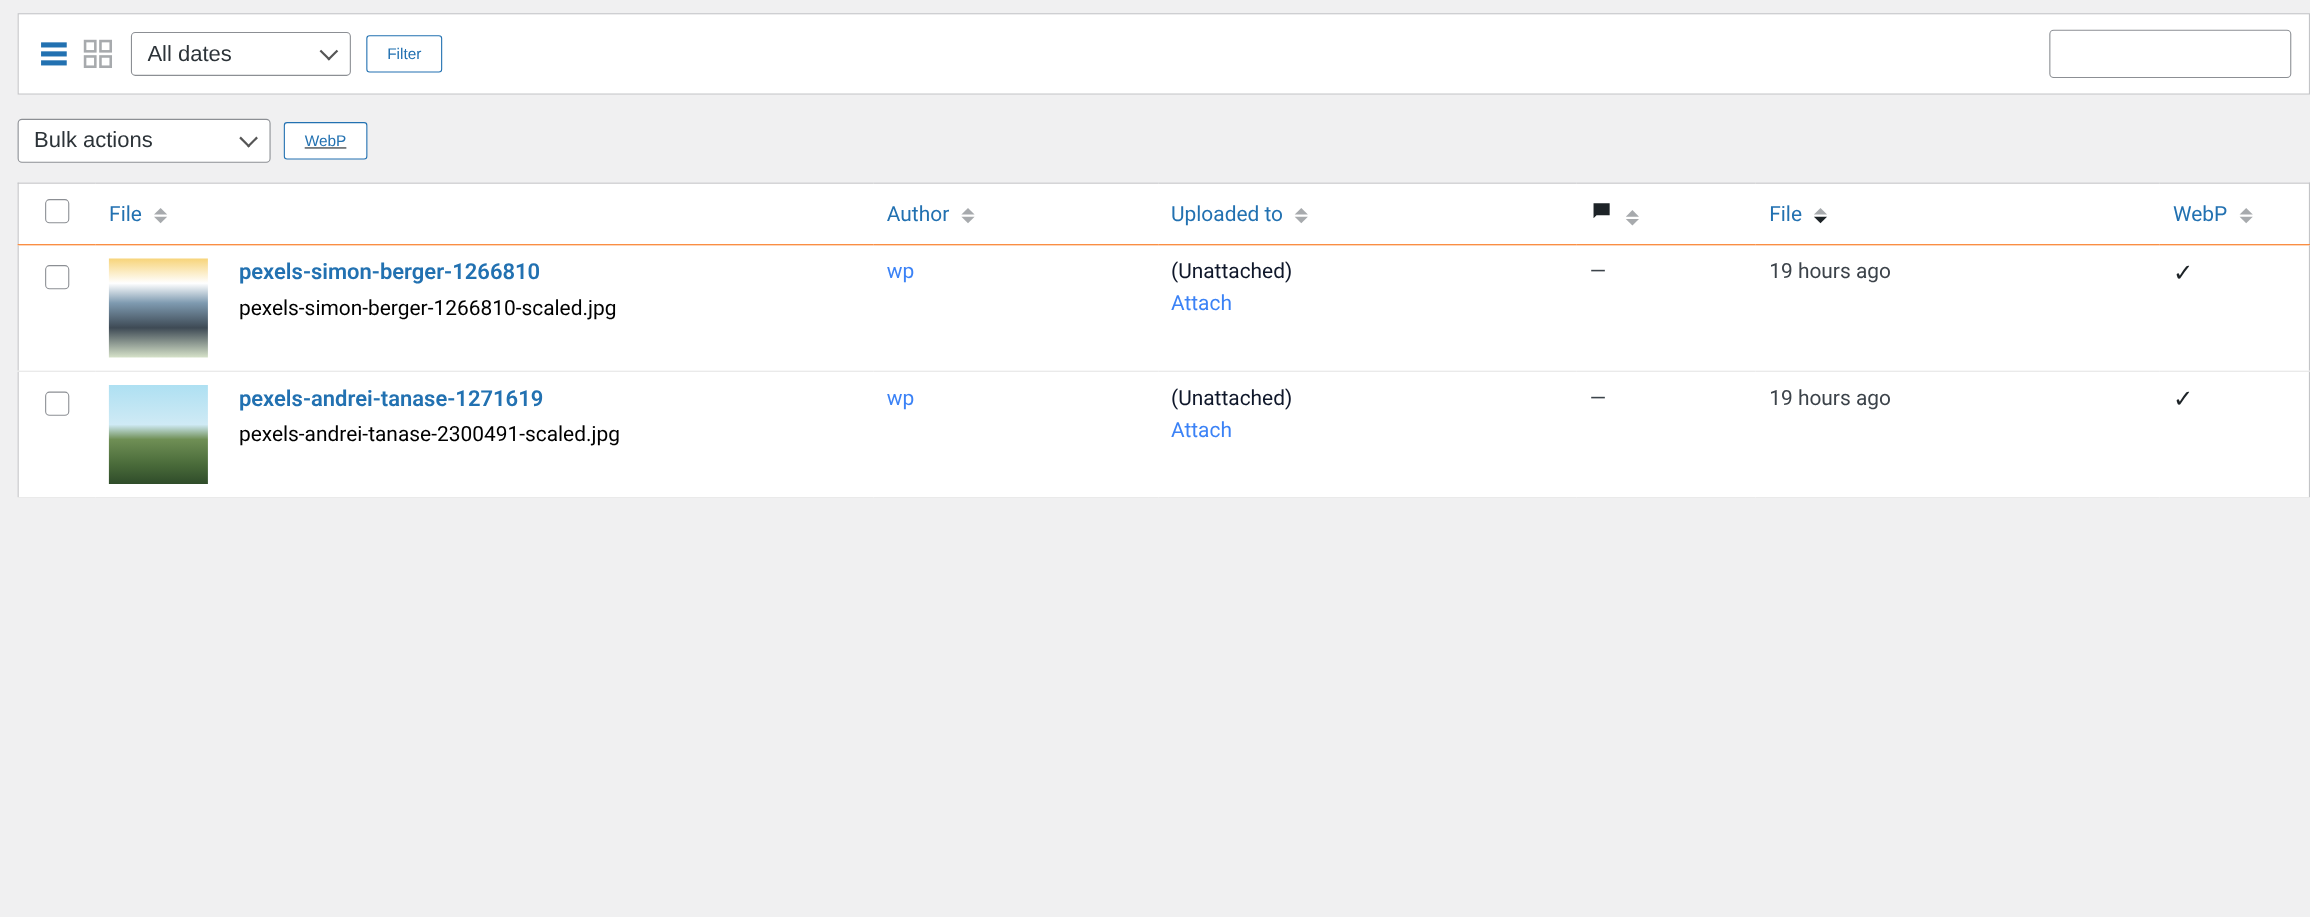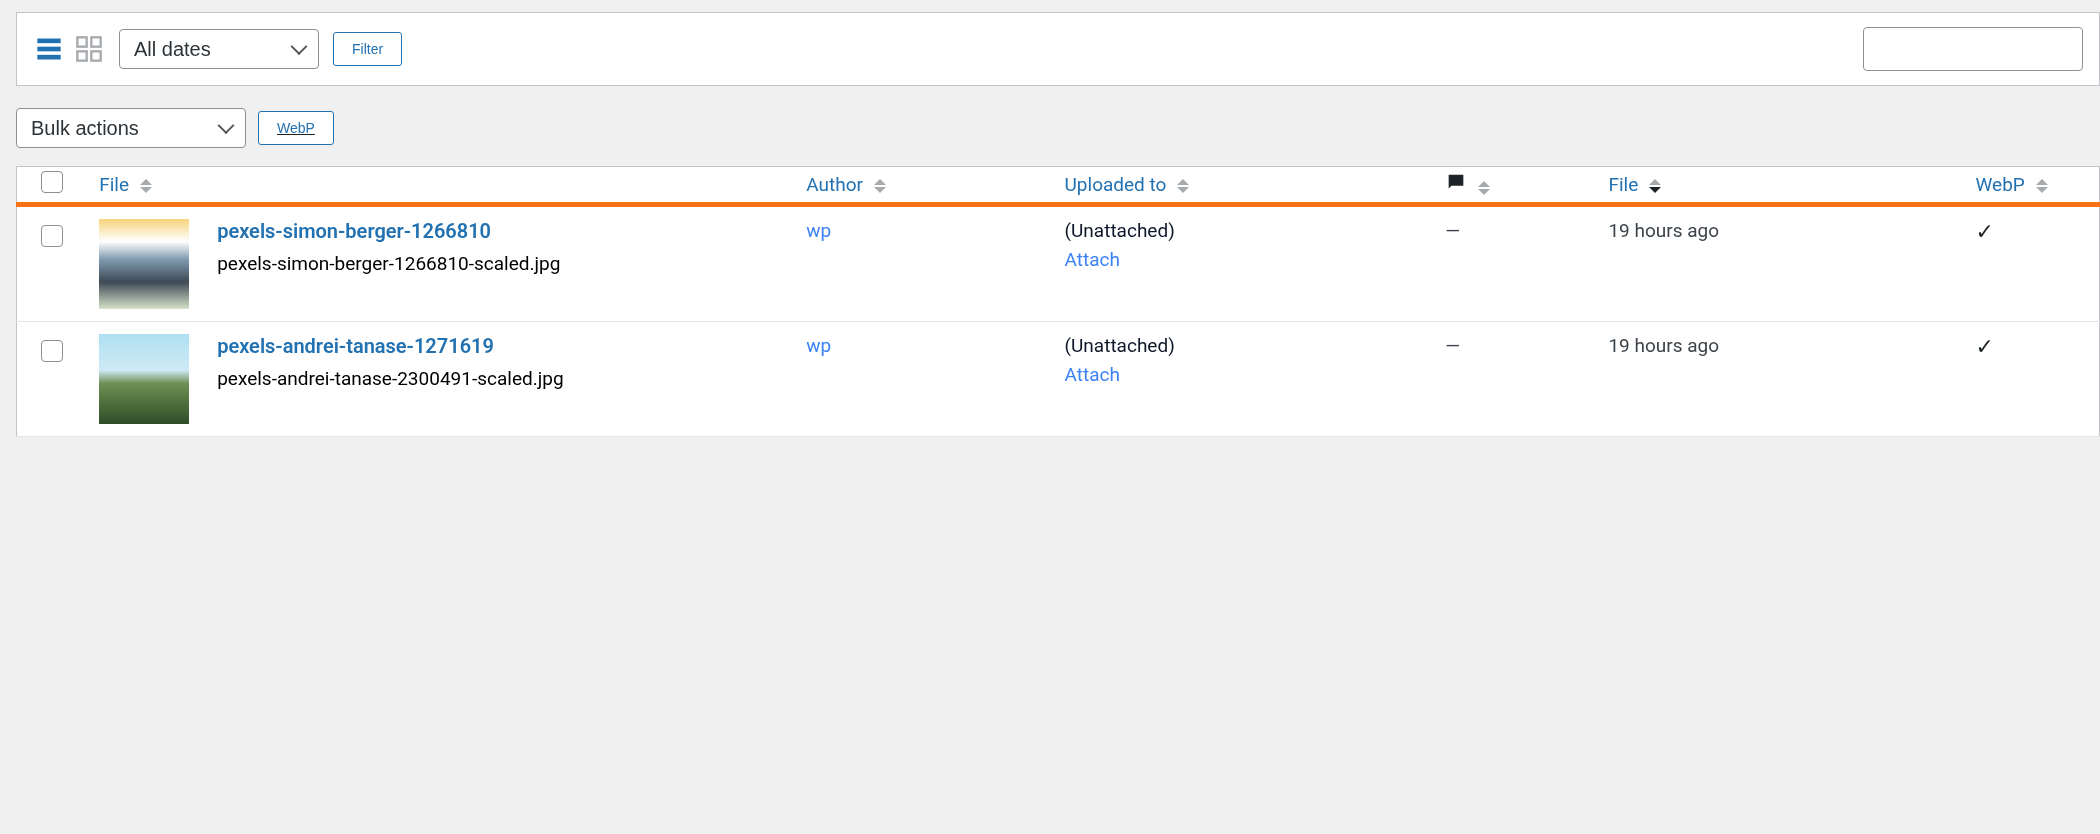--- a/index.html
+++ b/index.html
@@ -85,22 +85,22 @@
   table.media-table {
     width: 100%;
     background: #fff;
     border: 1px solid #c3c4c7;
     border-collapse: collapse;
   }
   table.media-table thead th {
     text-align: left;
     font-weight: 400;
     font-size: 19px;
-    padding: 4px 12px;
-    border-bottom: 5px solid #f97316;
+    padding: 14px 12px;
+    border-bottom: 1px solid #f97316;
     color: #2271b1;
     white-space: nowrap;
   }
   table.media-table thead th.cb { width: 52px; text-align: center; }
   table.media-table tbody td {
     padding: 12px 12px;
     vertical-align: top;
     border-bottom: 1px solid #e5e5e5;
     font-size: 19px;
     color: #3c434a;

